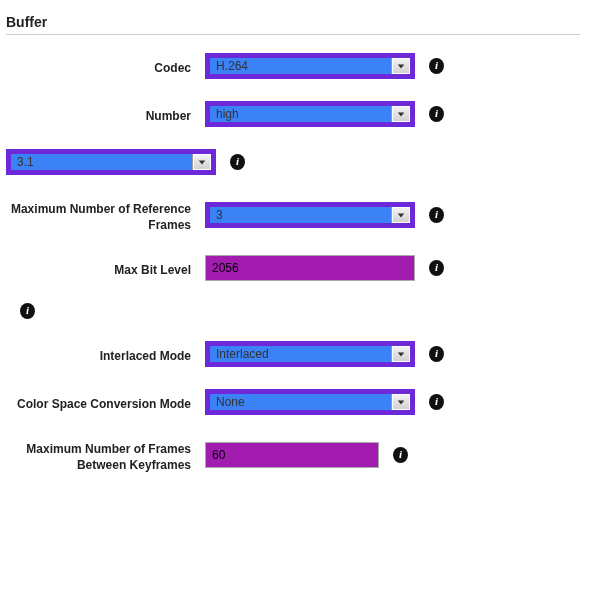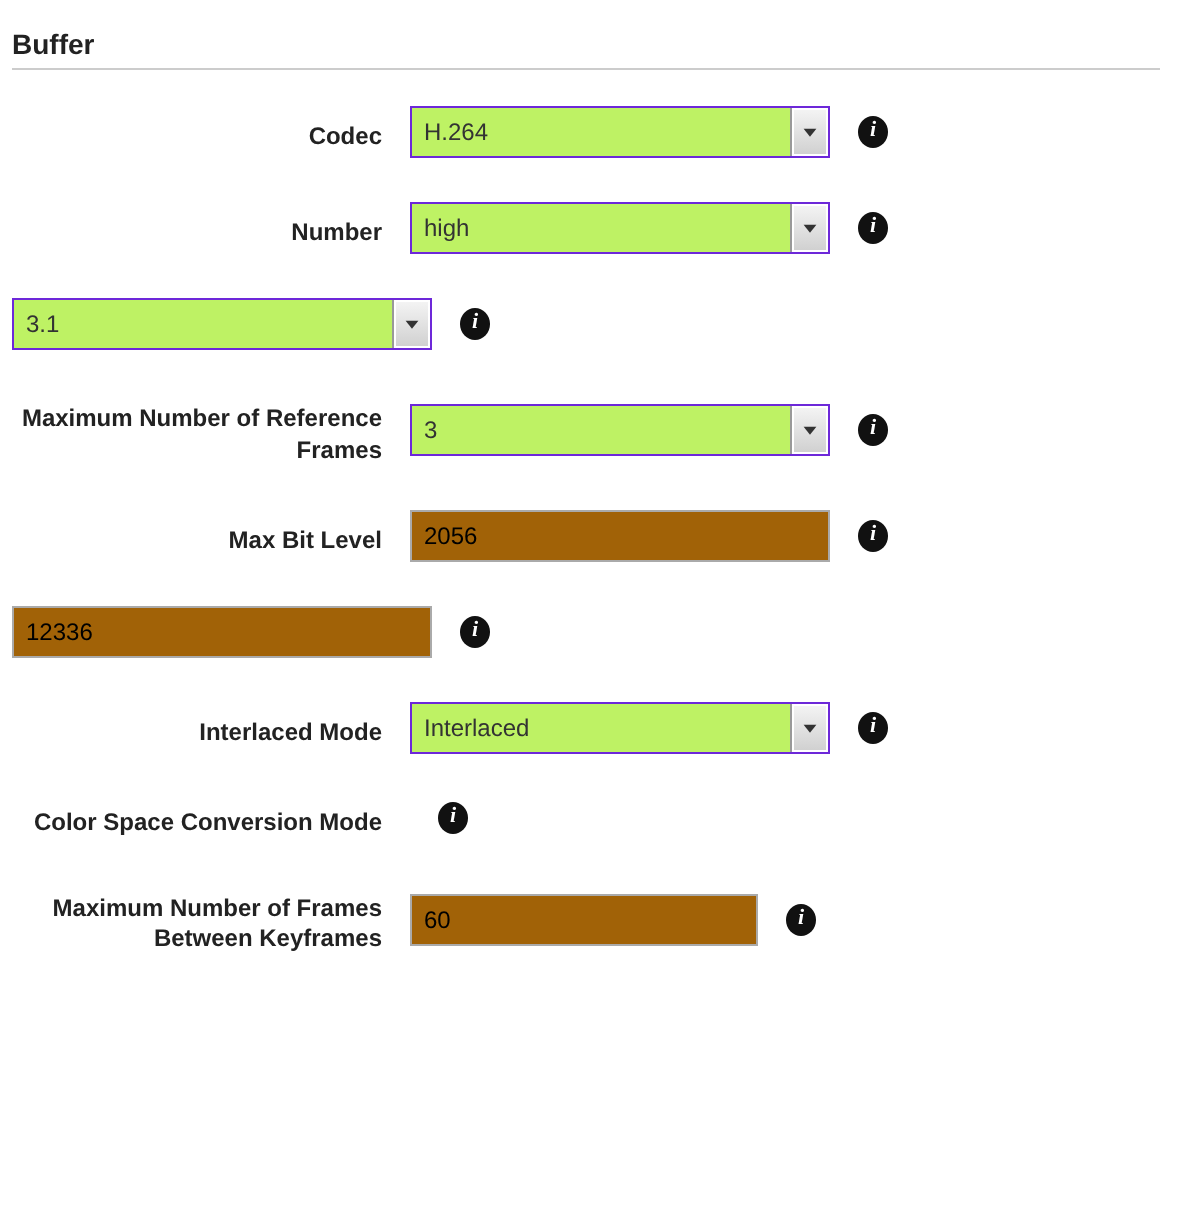--- a/index.html
+++ b/index.html
@@ -3,25 +3,25 @@
 <meta charset="utf-8">
 <style>
   html,body{margin:0;padding:0}
   body{font-family:Arial,Helvetica,sans-serif;font-size:13px;color:#222;background:#fff}
   .page{width:600px;box-sizing:border-box;padding:10px 20px 30px 6px}
   .section-title{font-size:14px;font-weight:bold;margin:4px 0 4px 0}
   hr{border:none;border-top:1px solid #ccc;margin:2px 0 18px 0}
   .row{display:flex;align-items:center;margin-bottom:22px}
   .lbl{width:185px;text-align:right;padding-right:14px;font-weight:bold;font-size:12px;line-height:1.3;padding-top:5px}
   .ctrl{display:flex;align-items:center}
-  .select-wrap{position:relative;width:210px;height:26px;border:1px solid #6d28d9;background:#bef264;display:flex;align-items:center;box-sizing:border-box}
+  .select-wrap{position:relative;width:210px;height:26px;border:5px solid #6d28d9;background:#3b82f6;display:flex;align-items:center;box-sizing:border-box}
   .select-wrap .val{flex:1;padding-left:6px;font-size:12px;color:#333}
   .select-wrap .btn{width:18px;height:100%;border-left:1px solid #999;background:linear-gradient(#f5f5f5,#cfcfcf);display:flex;align-items:center;justify-content:center;box-shadow:inset 0 0 0 1px #fff}
   .select-wrap .btn svg{width:8px;height:8px}
-  .text-input{width:210px;height:26px;border:1px solid #aaa;background:#a16207;padding:0 6px;font-size:12px;box-sizing:border-box;font-family:inherit}
+  .text-input{width:210px;height:26px;border:1px solid #aaa;background:#a21caf;padding:0 6px;font-size:12px;box-sizing:border-box;font-family:inherit}
   .text-input.narrow{width:174px}
   .info{margin-left:14px;width:15px;height:15px;border-radius:50%;background:#111;color:#fff;font-family:Georgia,serif;font-style:italic;font-weight:bold;font-size:11px;display:flex;align-items:center;justify-content:center;line-height:1;cursor:default;padding-bottom:1px}
 </style>
 </head>
 <body>
 
 <div class="page">
   <div class="section-title">Buffer</div>
   <hr>
 
@@ -83,41 +83,48 @@
       </div>
       <div class="row">
         <div class="lbl">Max Bit Level</div>
         <div class="ctrl">
           <input class="text-input" value="2056" style="">
           <span class="info">i</span>
         </div>
       </div>
       <div class="row">
         <div class="ctrl">
-          <input class="text-input" value="12336" style="">
           <span class="info">i</span>
         </div>
       </div>
       <div class="row">
         <div class="lbl">Interlaced Mode</div>
         <div class="ctrl">
           <div class="select-wrap">
             <span class="val">Interlaced</span>
             <span class="btn">
               <svg viewBox="0 0 10 10">
                 <polygon points="1,3 9,3 5,8" fill="#333"></polygon>
               </svg>
             </span>
           </div>
           <span class="info">i</span>
         </div>
       </div>
       <div class="row">
         <div class="lbl">Color Space Conversion Mode</div>
         <div class="ctrl">
+          <div class="select-wrap">
+            <span class="val">None</span>
+            <span class="btn">
+              <svg viewBox="0 0 10 10">
+                <polygon points="1,3 9,3 5,8" fill="#333"></polygon>
+              </svg>
+            </span>
+          </div>
           <span class="info">i</span>
         </div>
       </div>
       <div class="row">
         <div class="lbl">Maximum Number of Frames Between Keyframes</div>
         <div class="ctrl">
           <input class="text-input narrow" value="60" style="">
           <span class="info">i</span>
         </div>
       </div>

